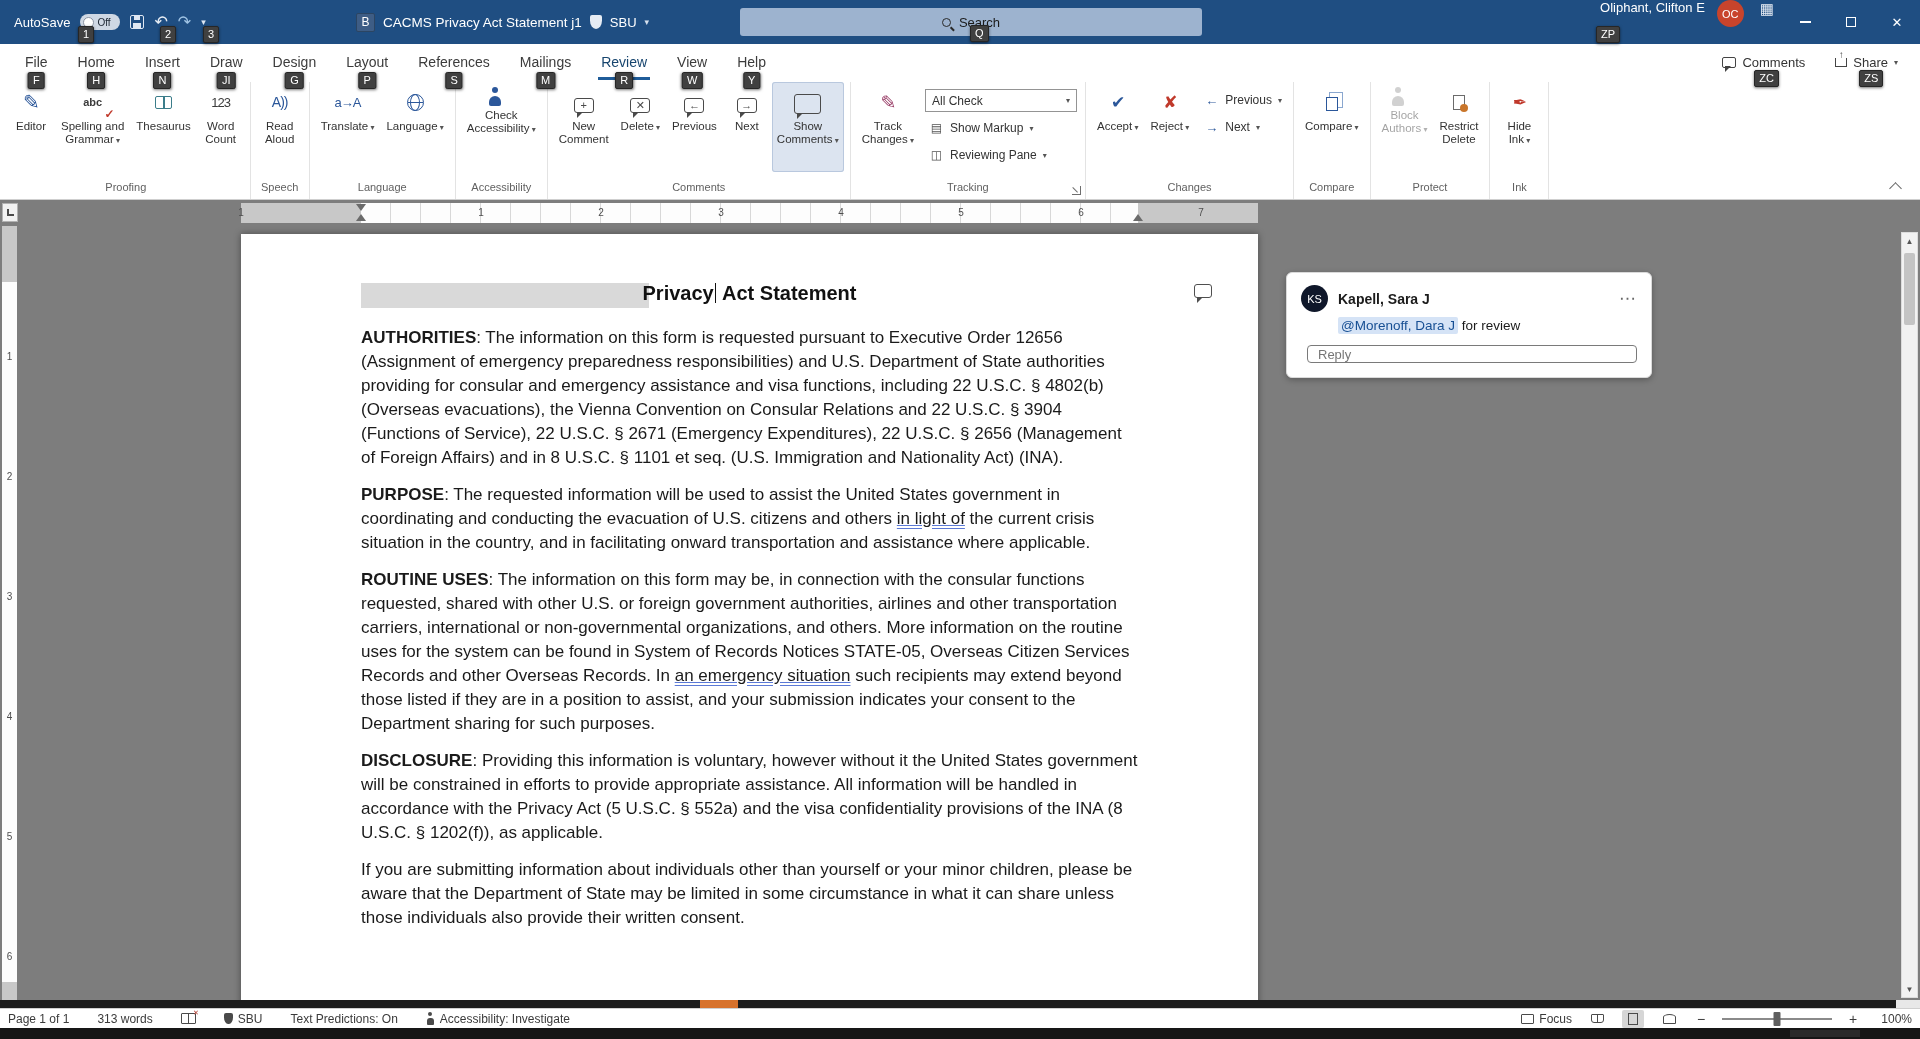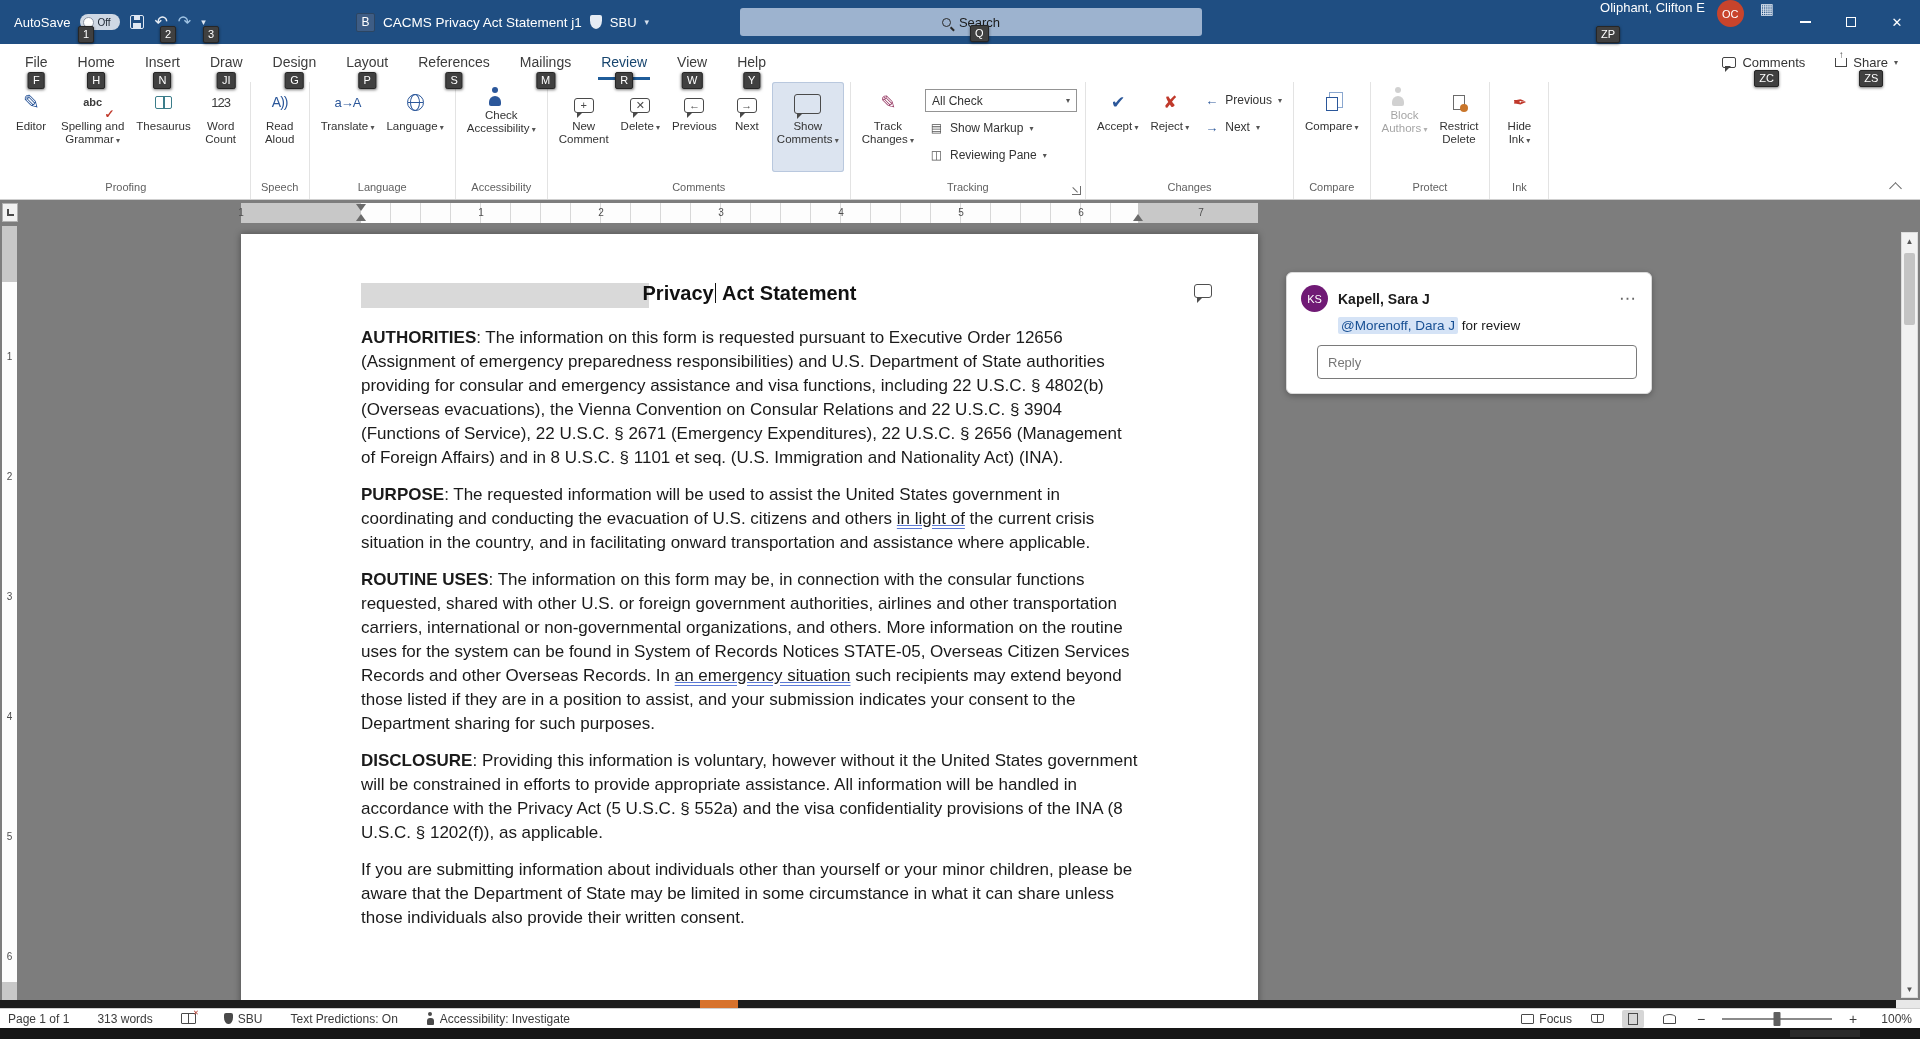--- a/index.html
+++ b/index.html
@@ -120,26 +120,26 @@
   .caret { display:inline-block; width:1.5px; height:20px; background:#111; vertical-align:-3px; margin:0 1px; }
   .docp { font-size:17px; line-height:24px; color:#1a1a1a; margin-bottom:13px; }
   .docp .b { font-weight:bold; }
   .docp .u { text-decoration:underline; text-decoration-style:double; text-decoration-color:#5b79d6; }
   .anchor-bubble { position:absolute; left:953px; top:50px; width:18px; height:14px; border:1.6px solid #4f4f4f; border-radius:3px; }
   .anchor-bubble::after { content:""; position:absolute; left:2px; bottom:-6px; border:3px solid transparent; border-top-color:#4f4f4f; border-left-color:#4f4f4f; }
 
   
   .comment-card { position:absolute; left:1286px; top:46px; width:366px; background:#fff; border:1px solid #dadada; border-radius:6px; box-shadow:0 2px 6px rgba(0,0,0,.28); padding:12px 14px 14px 14px; }
   .cc-row1 { display:flex; align-items:center; gap:10px; }
-  .cc-avatar { width:27px; height:27px; border-radius:50%; background:#701a75; color:#fff; font-size:11px; display:flex; align-items:center; justify-content:center; flex:0 0 auto; }
+  .cc-avatar { width:27px; height:27px; border-radius:50%; background:#0f172a; color:#fff; font-size:11px; display:flex; align-items:center; justify-content:center; flex:0 0 auto; }
   .cc-name { font-size:14px; color:#1b1b1b; font-weight:bold; flex:1; }
   .cc-more { font-size:17px; color:#666; letter-spacing:1px; }
   .cc-body { margin:6px 0 0 37px; font-size:13.5px; color:#1b1b1b; }
   .cc-mention { background:#d5e3f6; color:#174f93; padding:1px 3px; border-radius:2px; }
-  .cc-reply { margin:12px 0 0 16px; height:17px; border:1px solid #7a7a7a; border-radius:4px; display:flex; align-items:center; padding:16px 10px; }
+  .cc-reply { margin:12px 0 0 6px; height:17px; border:1px solid #7a7a7a; border-radius:4px; display:flex; align-items:center; padding:8px 10px; }
   .cc-reply-ph { font-size:13px; color:#767676; }
 
   
   .vscroll { position:absolute; right:2px; top:6px; bottom:2px; width:17px; background:#f2f2f2; border:1px solid #dcdcdc; }
   .vs-arrow { position:absolute; left:0; width:15px; height:16px; display:flex; align-items:center; justify-content:center; font-size:8px; color:#555; }
   .vs-up { top:0; } .vs-down { bottom:0; }
   .vs-thumb { position:absolute; left:2px; top:20px; width:11px; height:72px; background:#c4c4c4; border-radius:2px; }
 
   
   .bottom-strip { position:relative; height:8px; background:#1c1c1c; }

